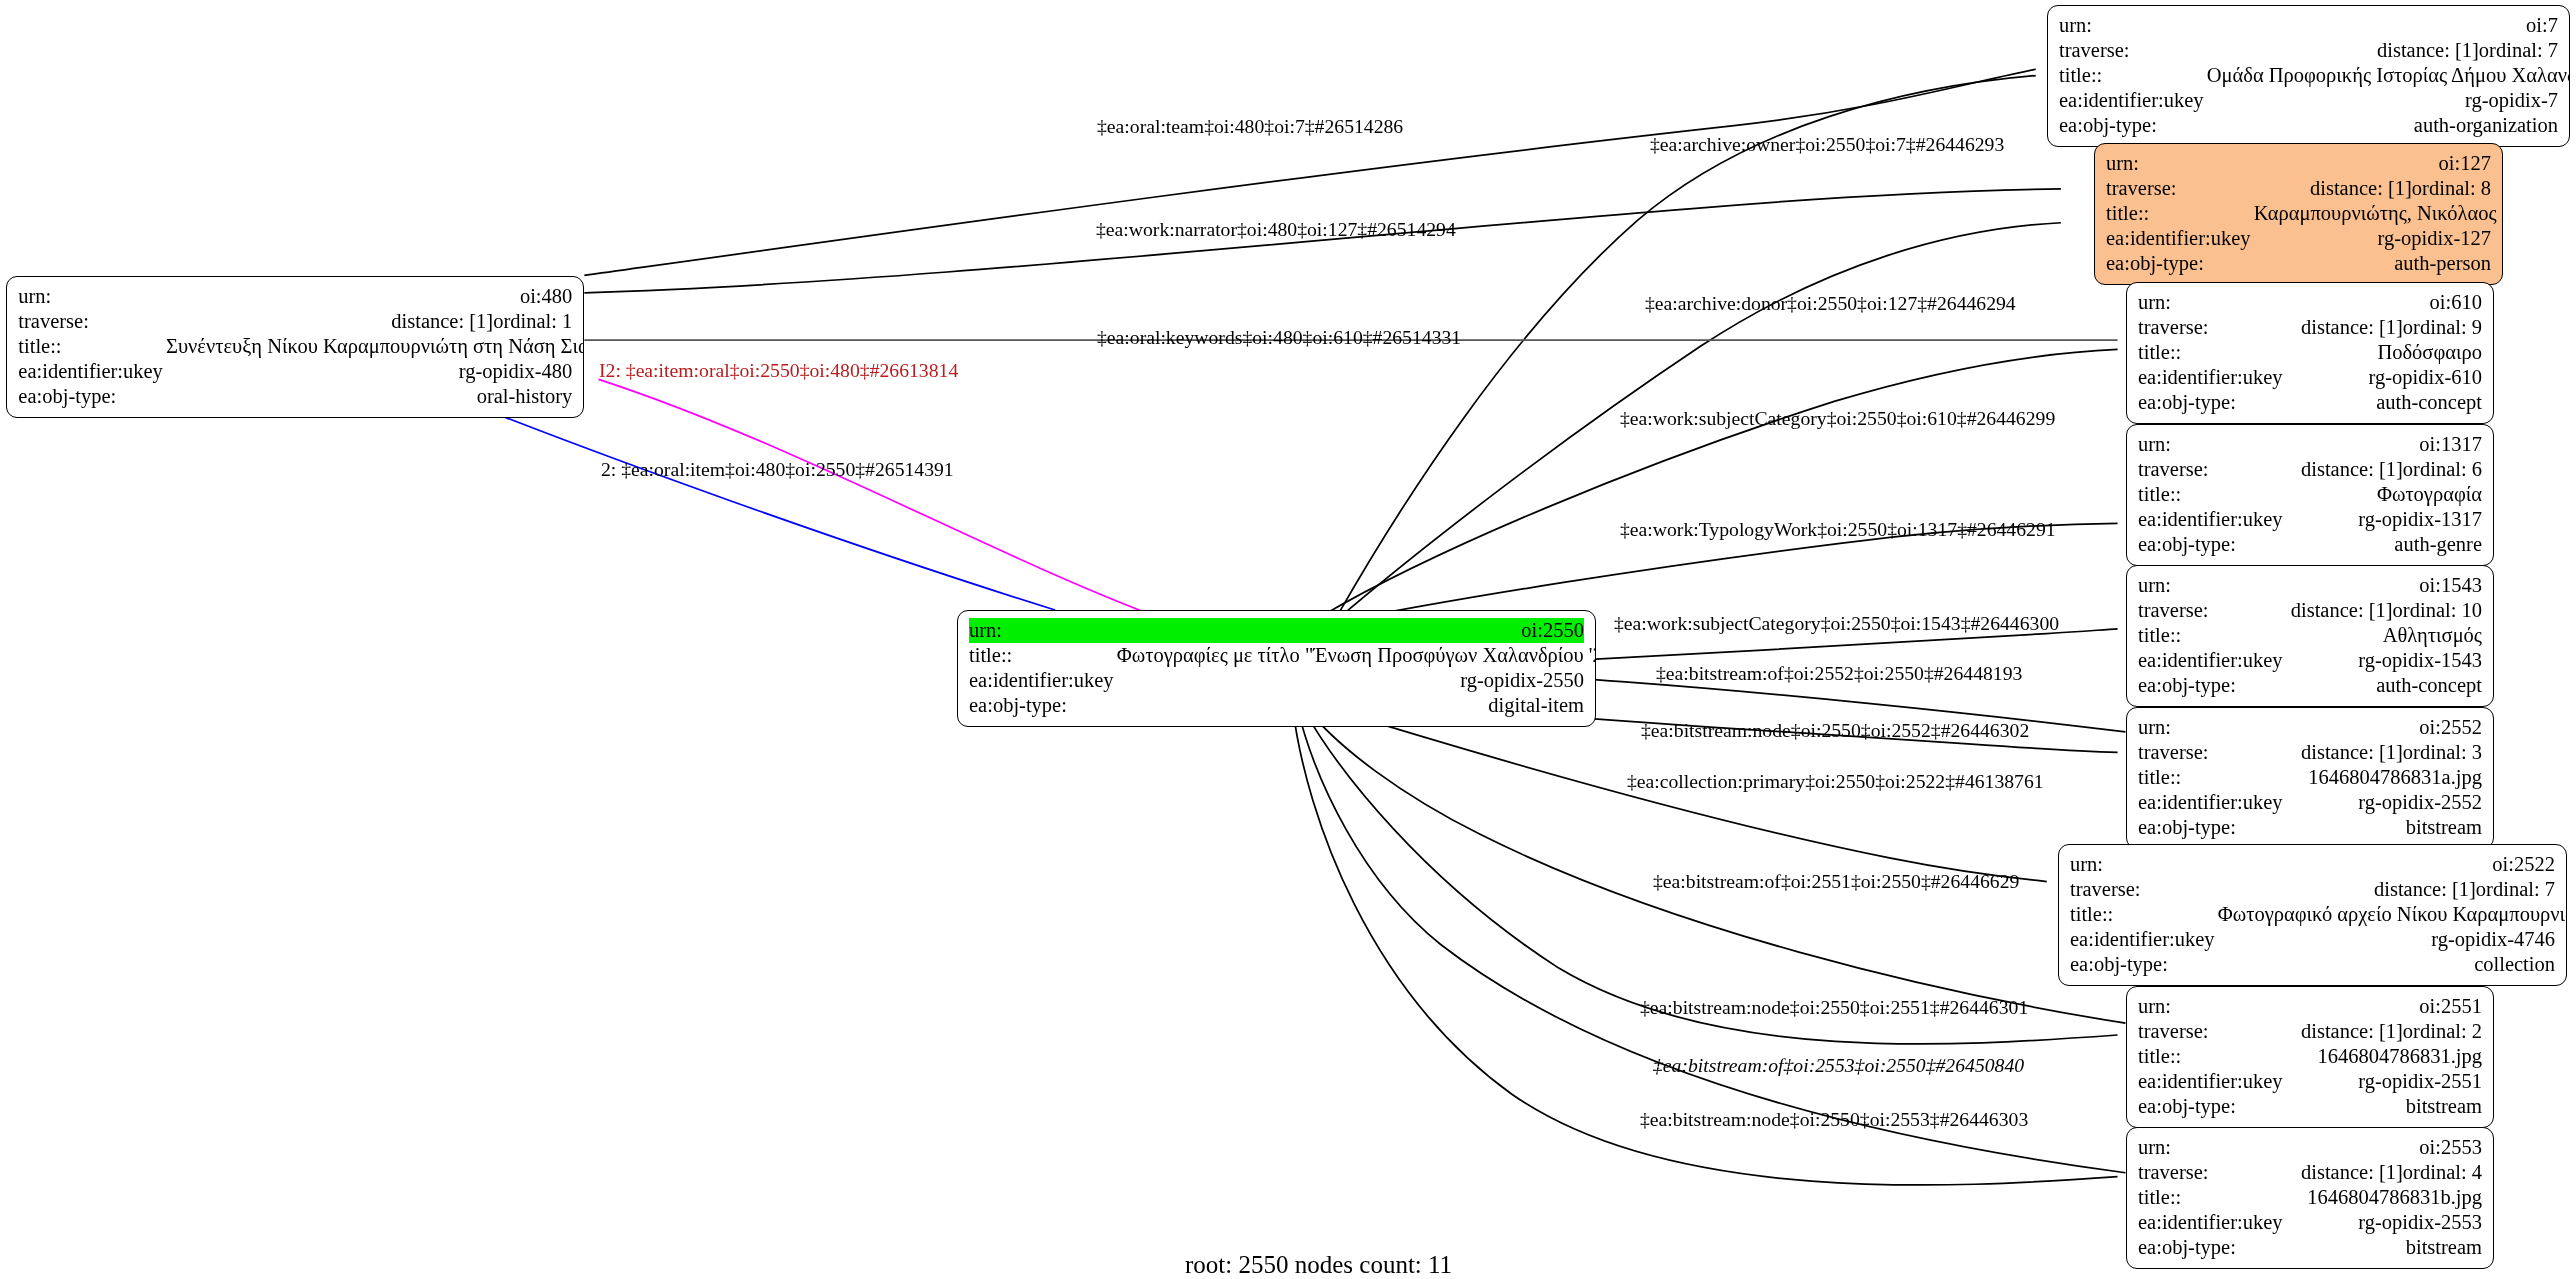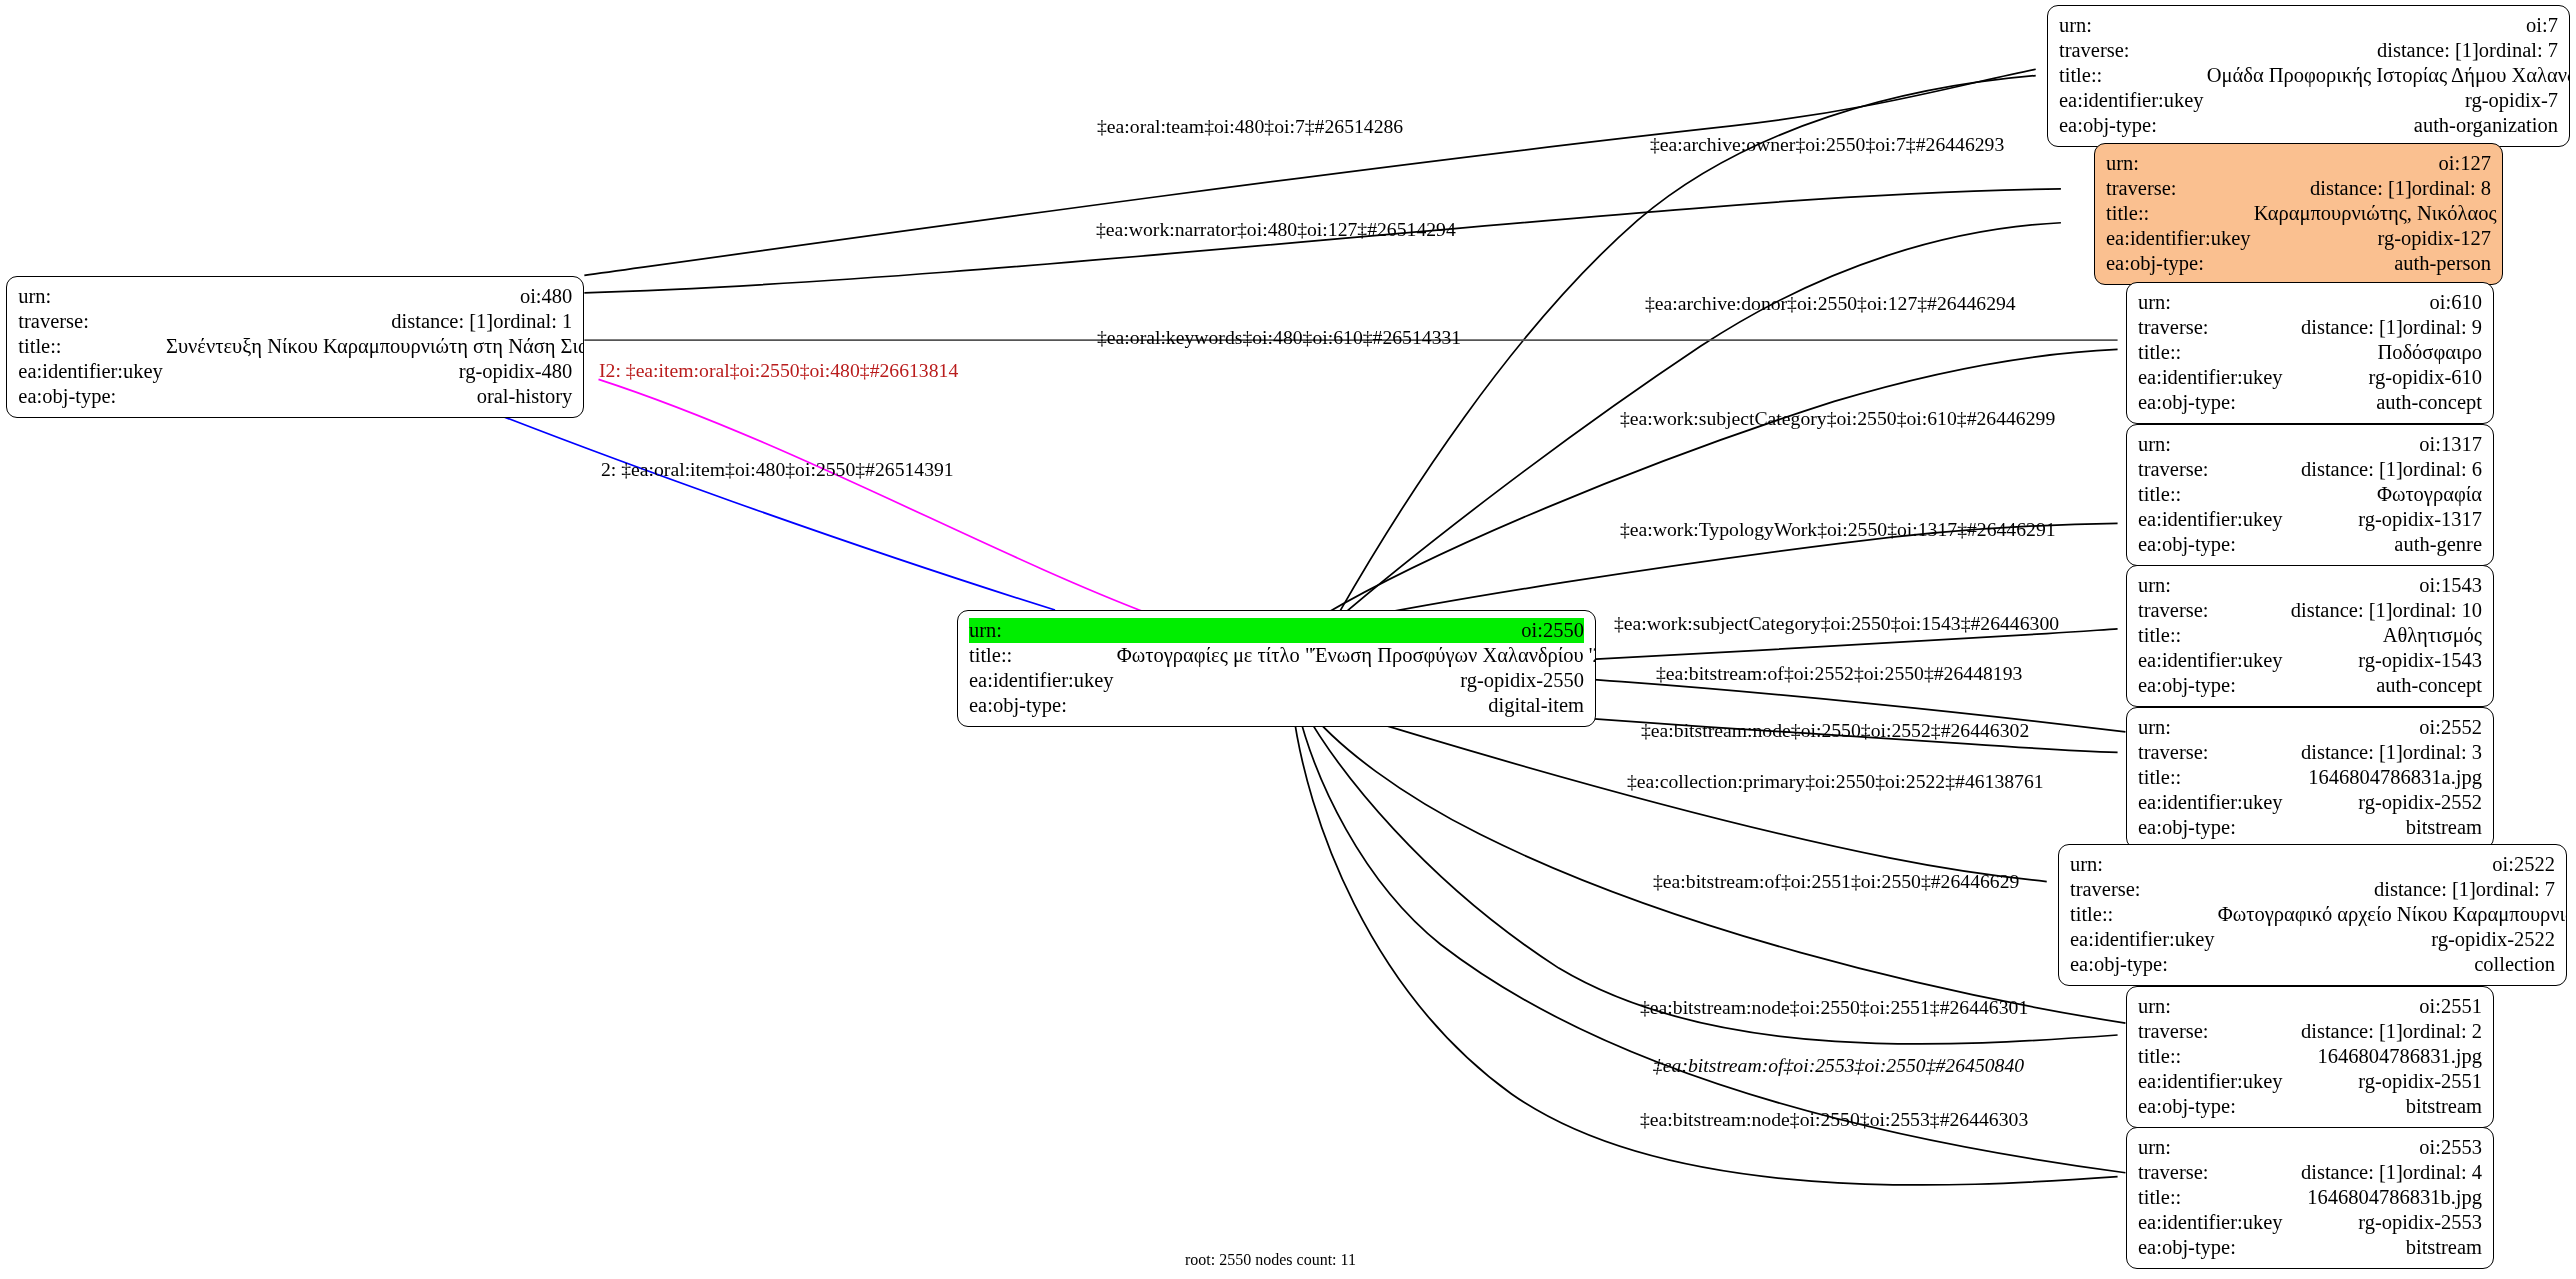--- a/index.html
+++ b/index.html
@@ -67,21 +67,21 @@
   .edge-label {
     position: absolute;
     font-size: 19.7px;
     line-height: 1;
     white-space: nowrap;
     color: #000000;
   }
   .edge-label.magenta-label { color: #b91c1c; }
   .graph-caption {
     position: absolute;
-    font-size: 16px;
+    font-size: 25px;
     white-space: nowrap;
     color: #000000;
   }
 </style>
 </head>
 <body>
 
 <div id="graph-root">
 
   <svg class="edge-layer" viewBox="0 0 3272 1625">
@@ -320,21 +320,21 @@
     <div class="node-row">
       <span class="node-key">traverse:</span>
       <span class="node-val"><span class="sub-a">distance: [1]</span><span>ordinal: 7</span></span>
     </div>
     <div class="node-row">
       <span class="node-key">title::</span>
       <span class="node-val">Φωτογραφικό αρχείο Νίκου Καραμπουρνιώτη</span>
     </div>
     <div class="node-row">
       <span class="node-key">ea:identifier:ukey</span>
-      <span class="node-val">rg-opidix-2522</span>
+      <span class="node-val">rg-opidix-4746</span>
     </div>
     <div class="node-row">
       <span class="node-key">ea:obj-type:</span>
       <span class="node-val">collection</span>
     </div>
   </div>
 
   <div class="node" style="left:2126px; top:986px; width:368px;">
     <div class="node-row">
       <span class="node-key">urn:</span>

